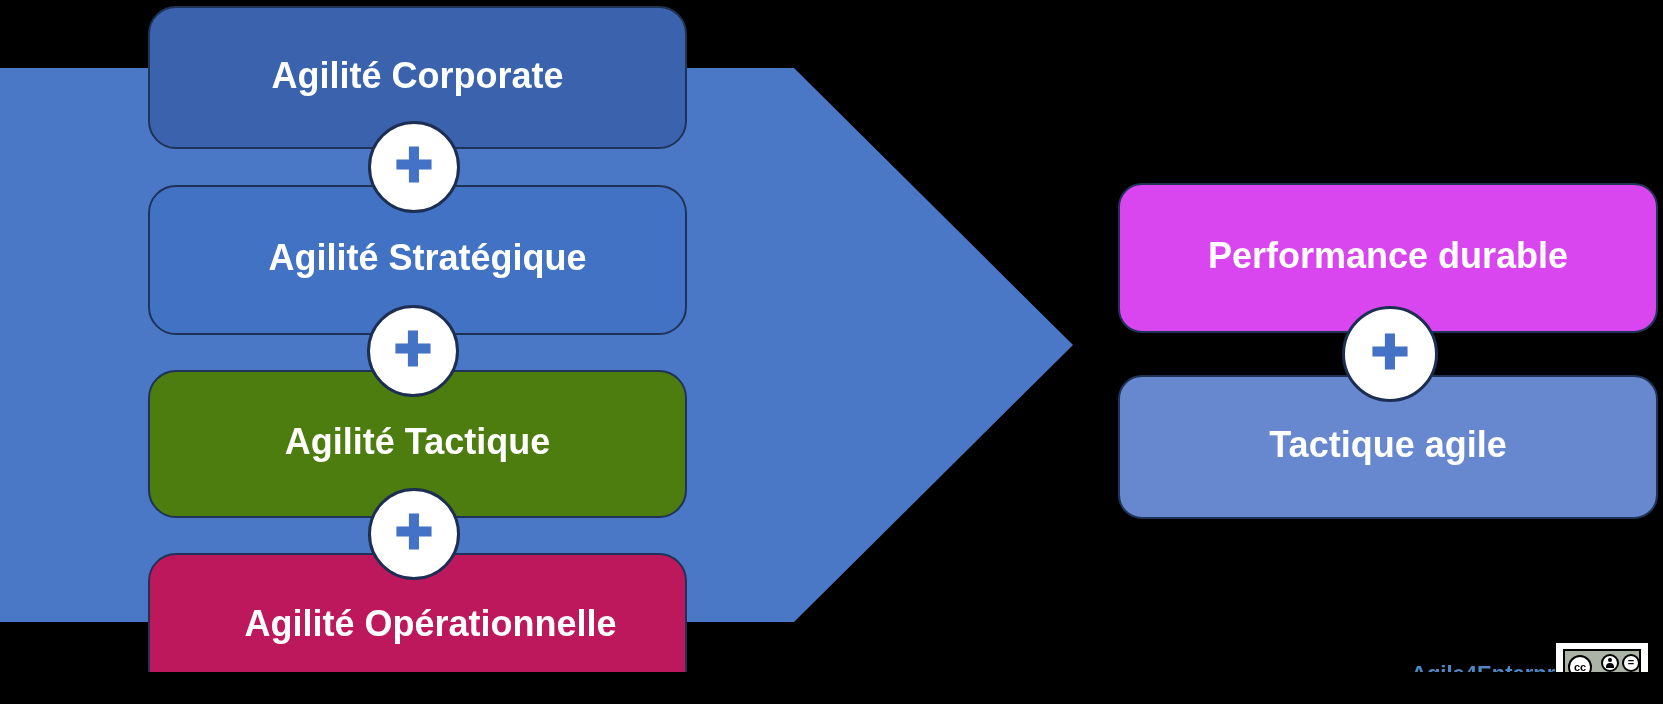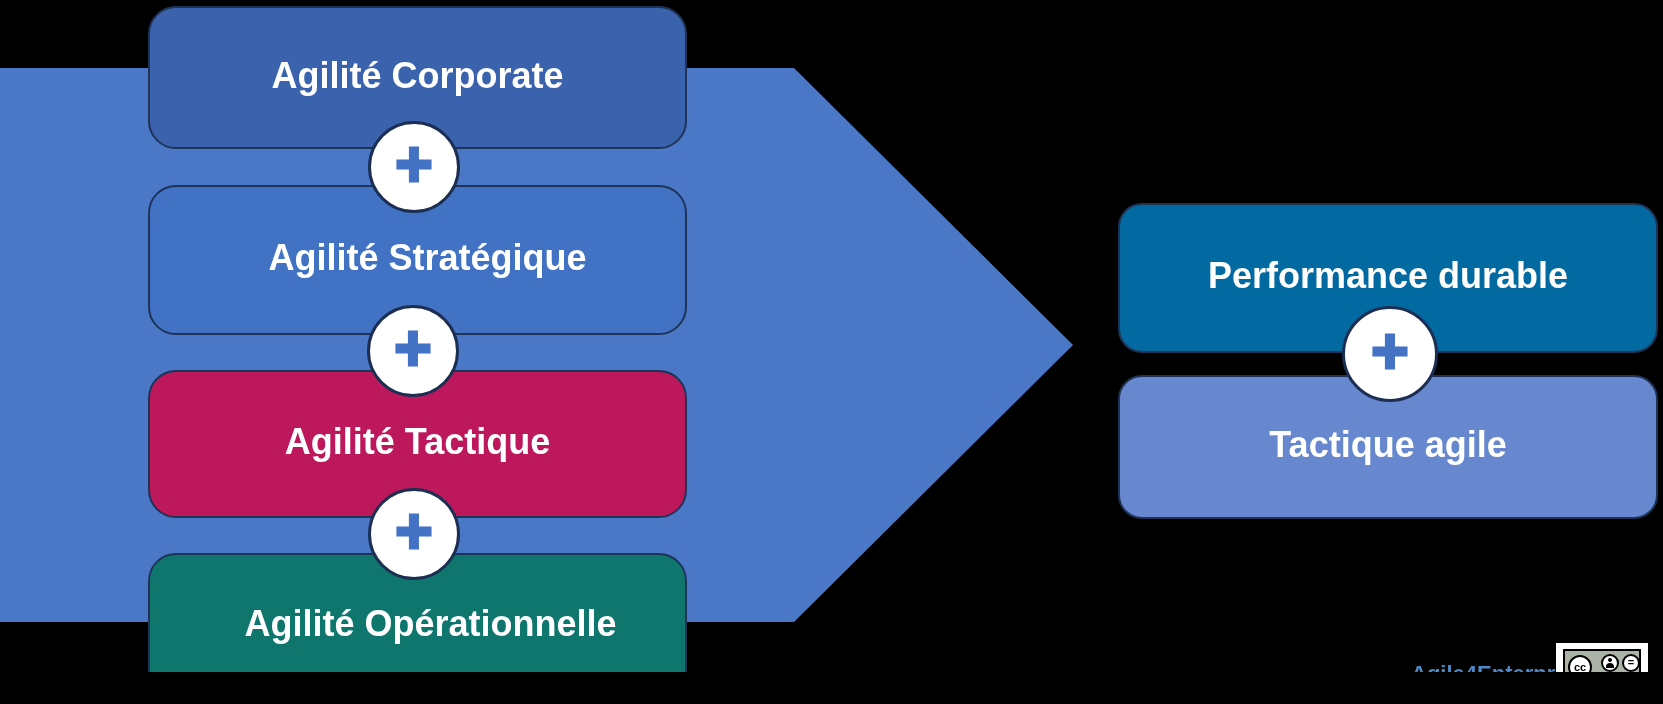--- a/index.html
+++ b/index.html
@@ -101,39 +101,39 @@
   </svg>
 
   <div class="box lbox b1" style="background-color: rgb(59, 99, 173);">
     <span>Agilité Corporate</span>
   </div>
 
   <div class="box lbox b2" style="background-color: rgb(66, 114, 195); padding-left: 20px;">
     <span>Agilité Stratégique</span>
   </div>
 
-  <div class="box lbox b3" style="background-color: #be185d;">
+  <div class="box lbox b3" style="background-color: #4d7c0f;">
     <span>Agilité Tactique</span>
   </div>
 
-  <div class="box lbox b4" style="background-color: #0f766e; padding-left: 26px;">
+  <div class="box lbox b4" style="background-color: #be185d; padding-left: 26px;">
     <span>Agilité Opérationnelle</span>
   </div>
 
   <div class="plus-circle c1">
     <span class="plus-glyph" style="color: rgb(68, 114, 196);">+</span>
   </div>
   <div class="plus-circle c2">
     <span class="plus-glyph" style="color: rgb(68, 114, 196);">+</span>
   </div>
   <div class="plus-circle c3">
     <span class="plus-glyph" style="color: rgb(68, 114, 196);">+</span>
   </div>
 
-  <div class="box rbox r1" style="background-color: #0369a1; margin-top: 20px;">
+  <div class="box rbox r1" style="background-color: #d946ef;">
     <span>Performance durable</span>
   </div>
 
   <div class="box rbox r2" style="background-color: rgb(103, 135, 207);">
     <span>Tactique agile</span>
   </div>
 
   <div class="plus-circle cr">
     <span class="plus-glyph" style="color: rgb(68, 114, 196);">+</span>
   </div>

